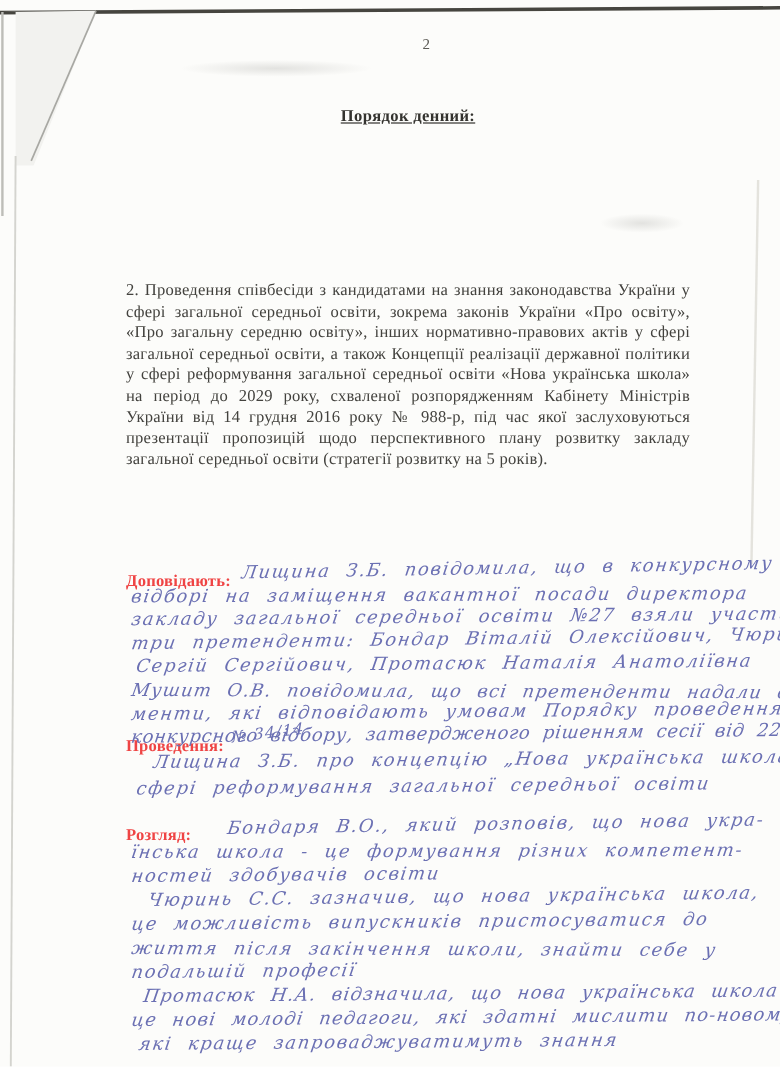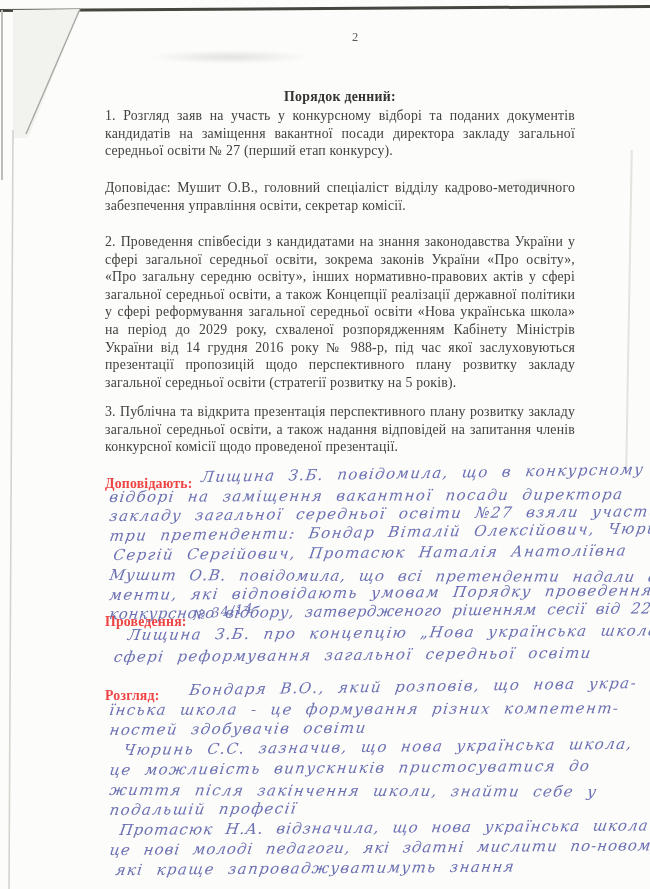--- a/index.html
+++ b/index.html
@@ -76,29 +76,26 @@
     <line x1="80" y1="9" x2="26" y2="134" stroke="#a8a8a3" stroke-width="1.4"></line>
     <line x1="13" y1="130" x2="9" y2="889" stroke="#d4d4cf" stroke-width="1.6"></line>
     <line x1="2" y1="10" x2="2" y2="180" stroke="#bdbdb8" stroke-width="2"></line>
   </svg>
   <div class="right-streak"></div>
   <div class="smudge" style="left:500px; top:178px; width:70px; height:16px;"></div>
   <div class="smudge" style="left:150px; top:50px; width:160px; height:14px;"></div>
 
   <div class="pagenum">2</div>
 
-  <div class="typed heading" style="top:88px;">Порядок денний:</div>
+  <div class="typed heading" style="top:88px;text-decoration:underline;">Порядок денний:</div>
 
-  <div class="typed" style="top:107px;">1. Розгляд заяв на участь у конкурсному відборі та поданих документів кандидатів на заміщення вакантної посади директора закладу загальної середньої освіти № 27 (перший етап конкурсу).</div>
 
-  <div class="typed" style="top:179px;">Доповідає: Мушит О.В., головний спеціаліст відділу кадрово-методичного забезпечення управління освіти, секретар комісії.</div>
 
   <div class="typed" style="top:233px;">2. Проведення співбесіди з кандидатами на знання законодавства України у сфері загальної середньої освіти, зокрема законів України «Про освіту», «Про загальну середню освіту», інших нормативно-правових актів у сфері загальної середньої освіти, а також Концепції реалізації державної політики у сфері реформування загальної середньої освіти «Нова українська школа» на період до 2029 року, схваленої розпорядженням Кабінету Міністрів України від 14 грудня 2016 року № 988-р, під час якої заслуховуються презентації пропозицій щодо перспективного плану розвитку закладу загальної середньої освіти (стратегії розвитку на 5 років).</div>
 
-  <div class="typed" style="top:403px;">3. Публічна та відкрита презентація перспективного плану розвитку закладу загальної середньої освіти, а також надання відповідей на запитання членів конкурсної комісії щодо проведеної презентації.</div>
 
   <div class="label" style="top:476px;">Доповідають:</div>
   <div class="label" style="top:614px;">Проведення:</div>
   <div class="label" style="top:688px;">Розгляд:</div>
 
   <div class="hw hw-rep">
     <div class="hw-line">Лищина З.Б. повідомила, що в конкурсному</div>
     <div class="hw-line">відборі на заміщення вакантної посади директора</div>
     <div class="hw-line">закладу загальної середньої освіти №27 взяли участь</div>
     <div class="hw-line">три претенденти: Бондар Віталій Олексійович, Чюринь</div>

